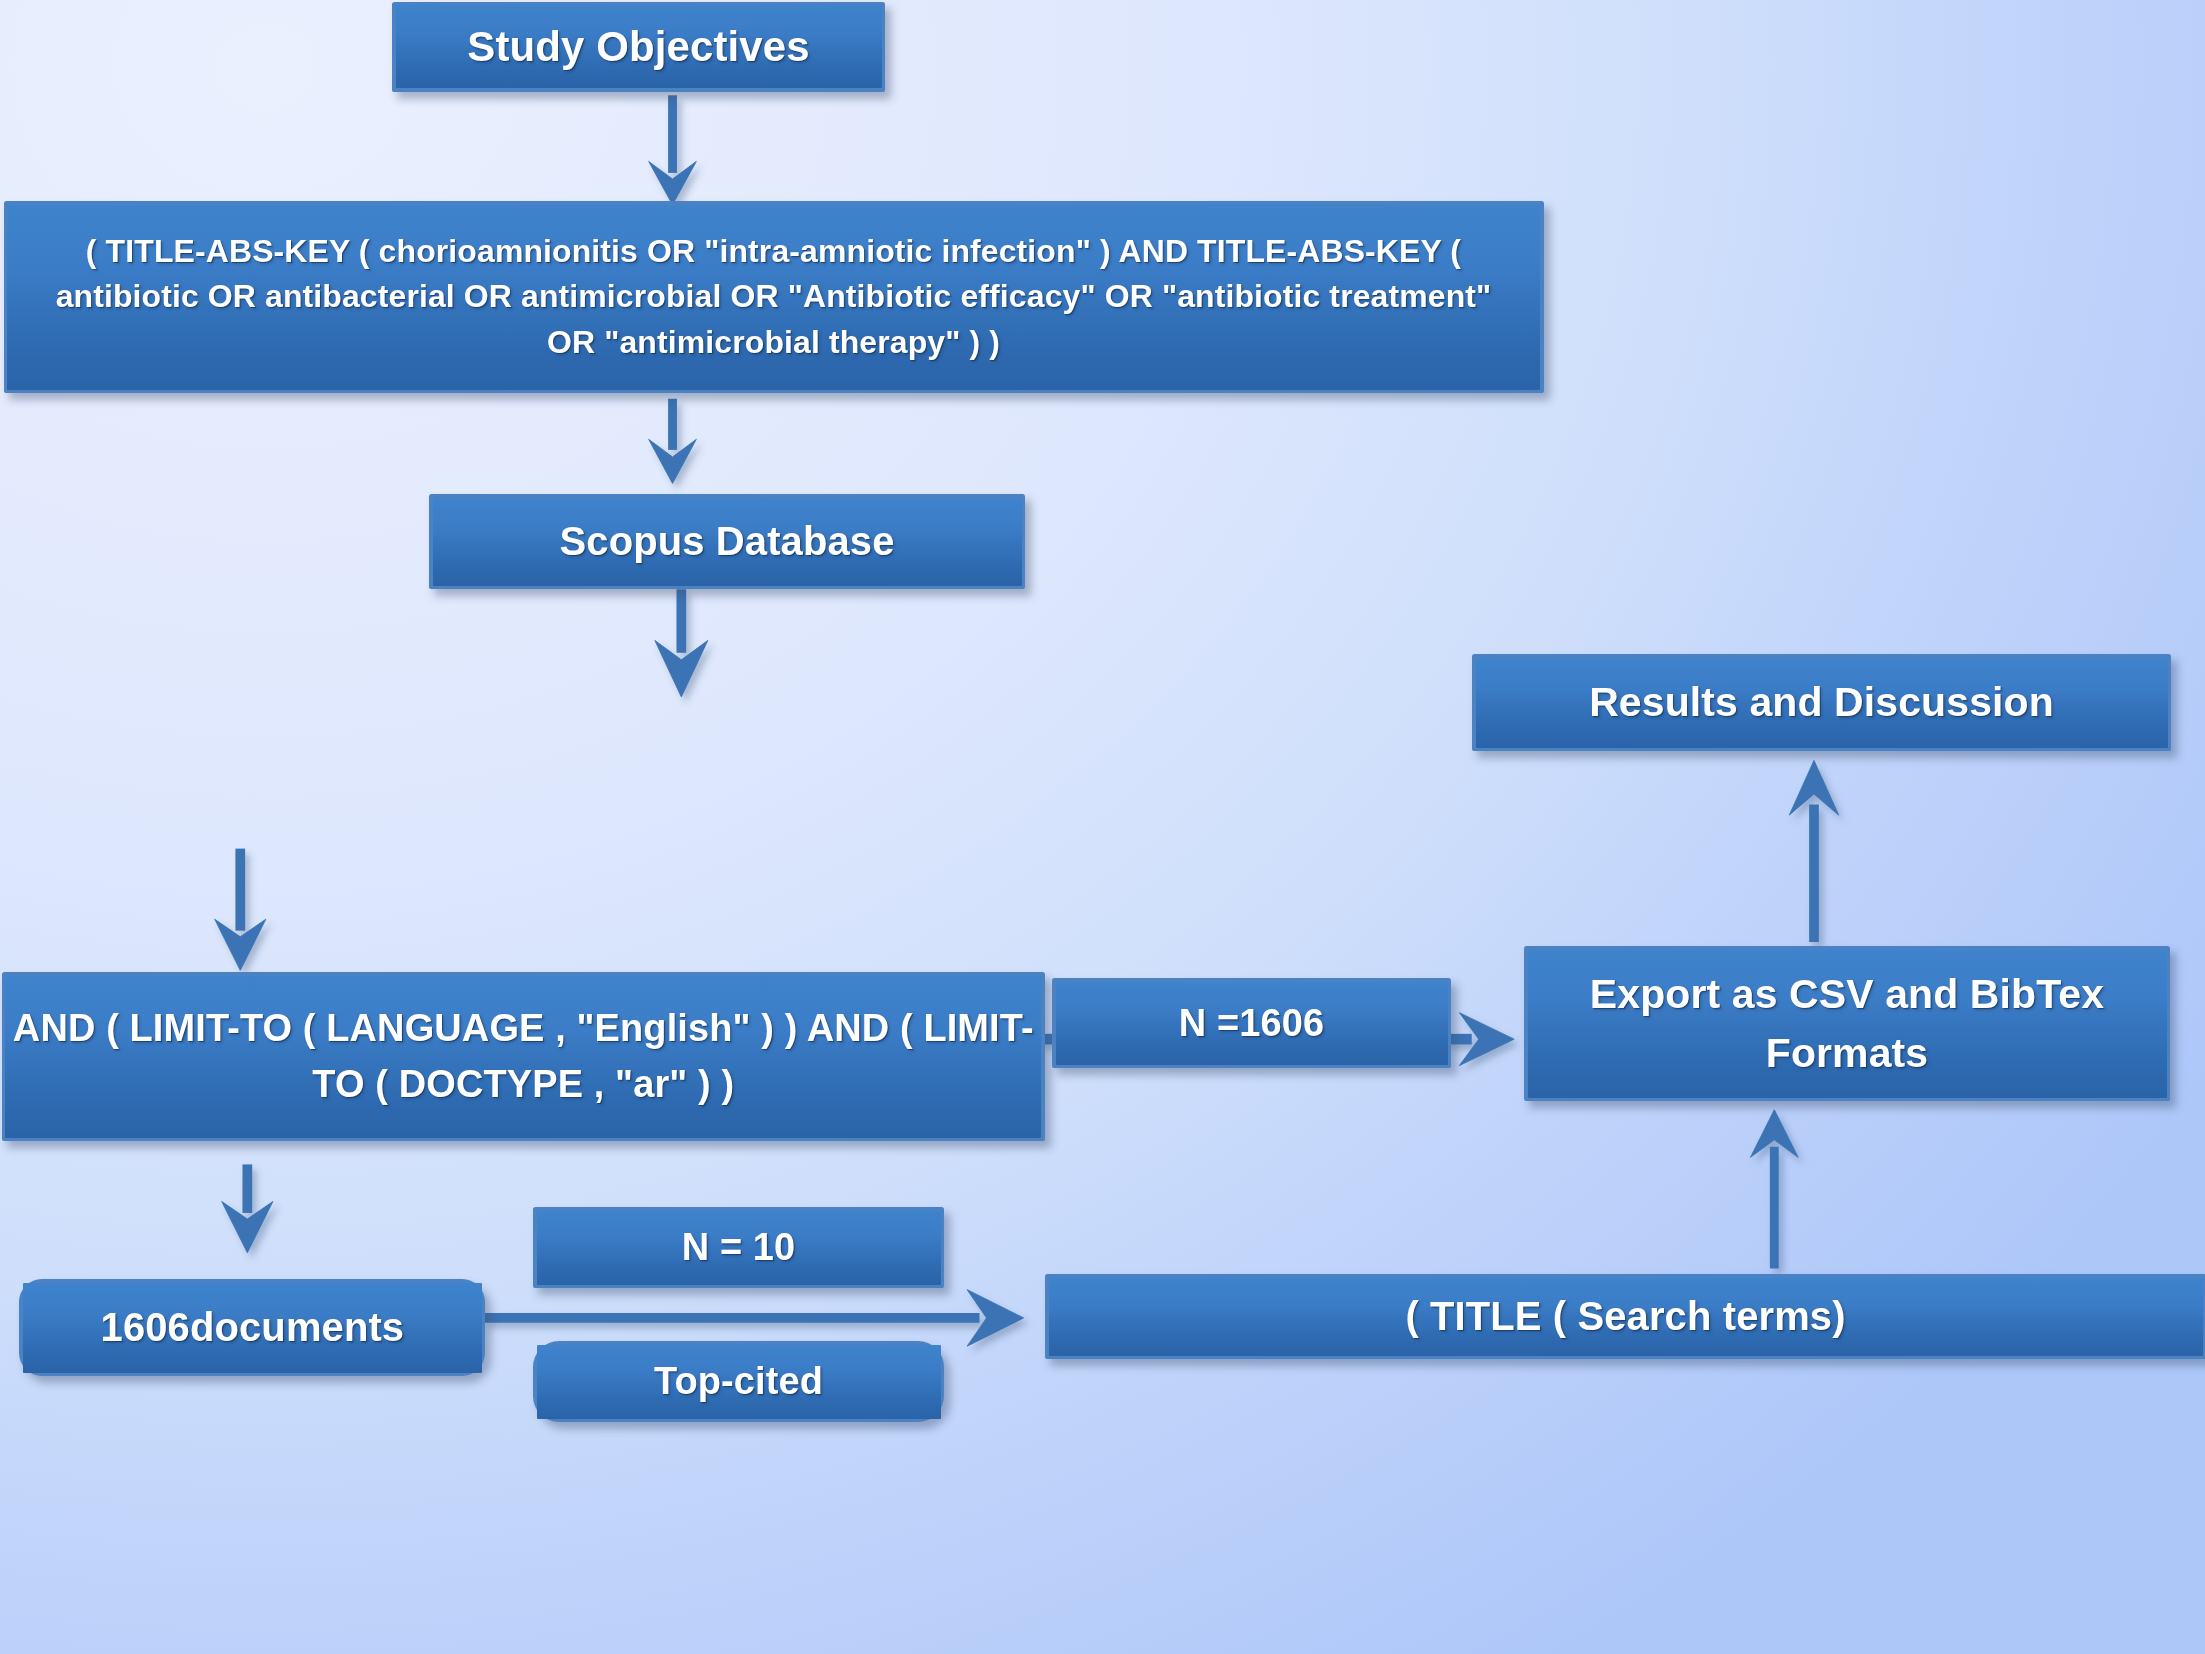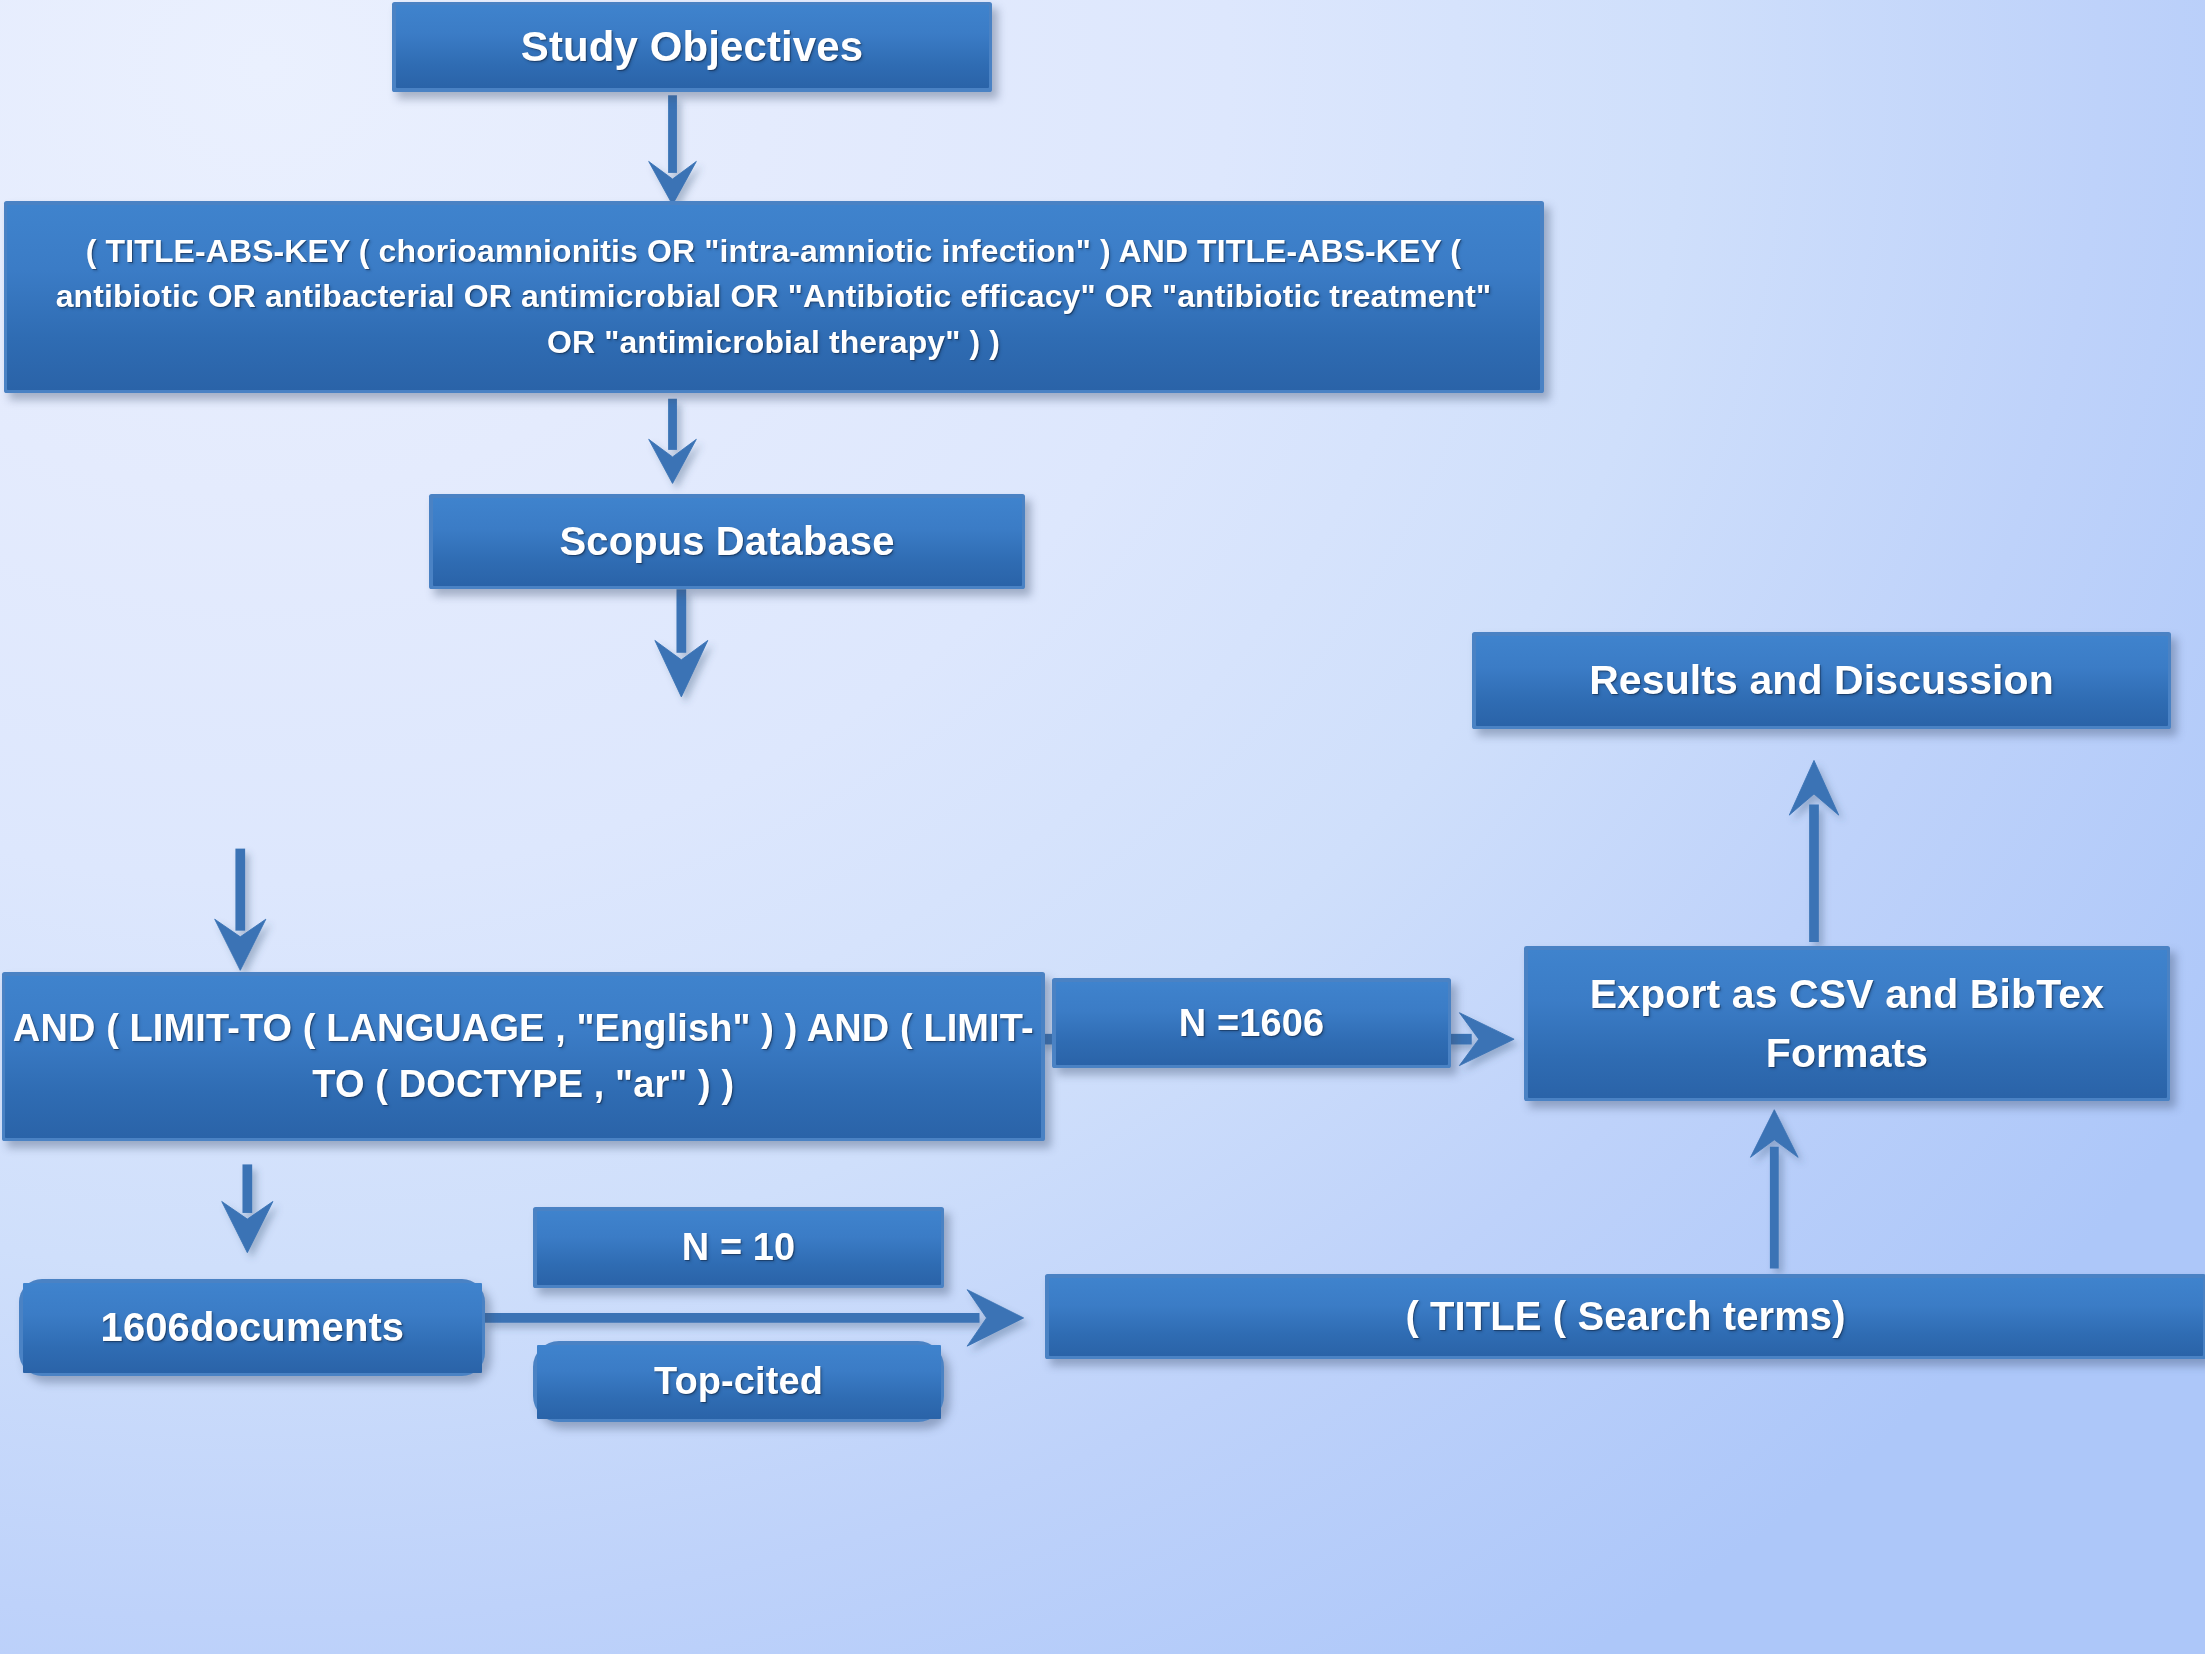--- a/index.html
+++ b/index.html
@@ -113,40 +113,40 @@
       </g>
 
       <g>
         <line x1="2056" y1="1068" x2="2056" y2="912" stroke-width="11"></line>
         <path d="M 2028 924 L 2056 862 L 2084 924 L 2056 900 Z"></path>
       </g>
 
     </g>
   </svg>
 
-  <div class="box" style="left:392px;top:1.8px;width:600px;height:90px;">
+  <div class="box" style="left:392px;top:1.8px;width:493px;height:90px;">
     <div class="inner">
         <span style="font-size:42px;">Study Objectives</span>
       </div>
   </div>
 
   <div class="box" style="left:429px;top:494px;width:596px;height:95px;">
     <div class="inner">
         <span style="font-size:40px;">Scopus Database</span>
       </div>
   </div>
 
   <div class="box" style="left:3.5px;top:201px;width:1540px;height:192px;">
     <div class="inner">
         <span style="font-size:32px;line-height:1.42;padding:0 23px;">( TITLE-ABS-KEY ( chorioamnionitis  OR  "intra-amniotic infection" )  AND  TITLE-ABS-KEY ( antibiotic  OR  antibacterial  OR  antimicrobial  OR  "Antibiotic efficacy"  OR  "antibiotic treatment"  OR  "antimicrobial therapy" ) )</span>
       </div>
   </div>
 
 
-  <div class="box" style="left:1472px;top:632px;width:699px;height:97px;">
+  <div class="box" style="left:1472px;top:654px;width:699px;height:97px;">
     <div class="inner">
         <span style="font-size:41px;">Results and Discussion</span>
       </div>
   </div>
 
   <div class="box" style="left:1.8px;top:972px;width:1043px;height:169px;">
     <div class="inner">
         <span style="font-size:38px;line-height:1.45;padding:0 2px;">AND  ( LIMIT-TO ( LANGUAGE ,  "English" ) )  AND  ( LIMIT-TO ( DOCTYPE ,  "ar" ) )</span>
       </div>
   </div>

